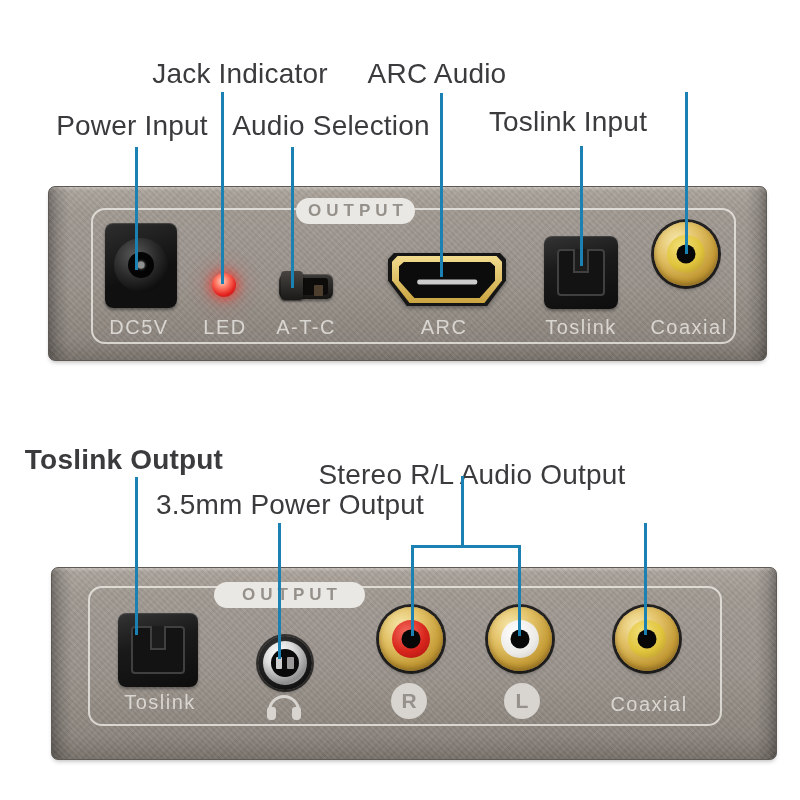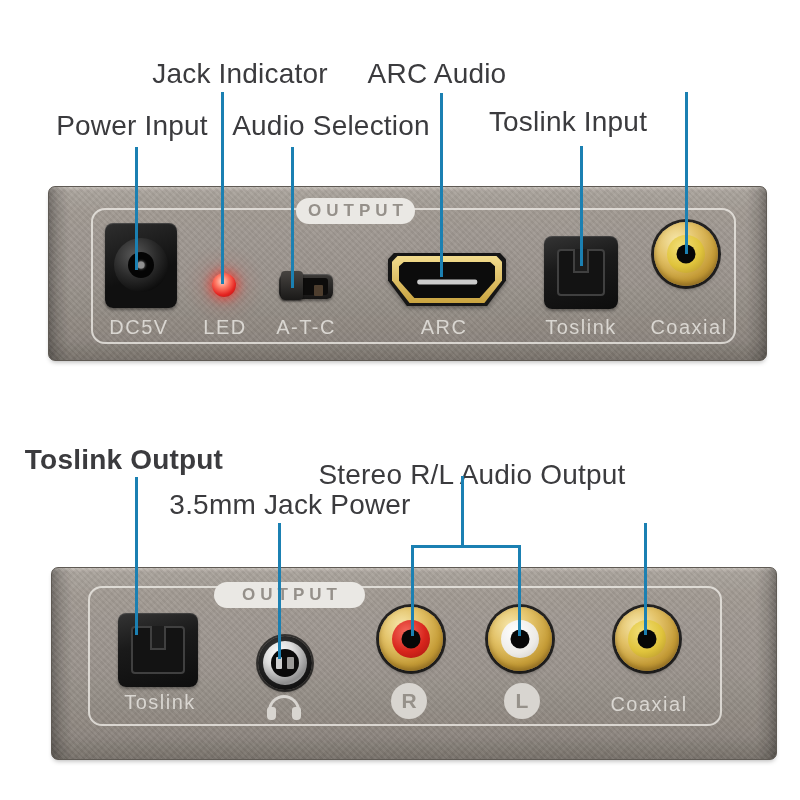--- a/index.html
+++ b/index.html
@@ -179,21 +179,21 @@
     <div class="plabel" style="left:90px;  top:129px;">DC5V</div>
     <div class="plabel" style="left:176px; top:129px;">LED</div>
     <div class="plabel" style="left:257px; top:129px;">A-T-C</div>
     <div class="plabel" style="left:395px; top:129px;text-align:center;">ARC</div>
     <div class="plabel" style="left:532px; top:129px;">Toslink</div>
     <div class="plabel" style="left:640px; top:129px;">Coaxial</div>
   </div>
 
   <div class="annotation" style="left:124px; top:446px;font-weight:bold;">Toslink Output</div>
   <div class="annotation" style="left:472px; top:461px;">Stereo R/L Audio Output</div>
-  <div class="annotation" style="left:290px; top:491px;">3.5mm Jack Power</div>
+  <div class="annotation" style="left:290px; top:491px;">3.5mm Power Output</div>
 
   <div class="vline" style="left:135px; top:477px; height:158px;"></div>
   <div class="vline" style="left:278px; top:523px; height:136px;"></div>
   <div class="vline" style="left:461px; top:476px; height:72px;"></div>
   <div class="hline" style="left:411px; top:545px; width:110px;"></div>
   <div class="vline" style="left:411px; top:545px; height:91px;"></div>
   <div class="vline" style="left:518px; top:545px; height:91px;"></div>
   <div class="vline" style="left:644px; top:523px; height:112px;"></div>
 
   <div class="device" style="left:51px; top:567px; width:726px; height:193px;">

